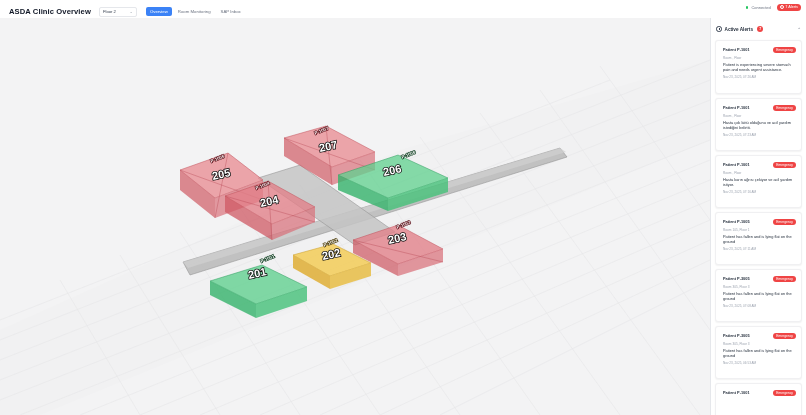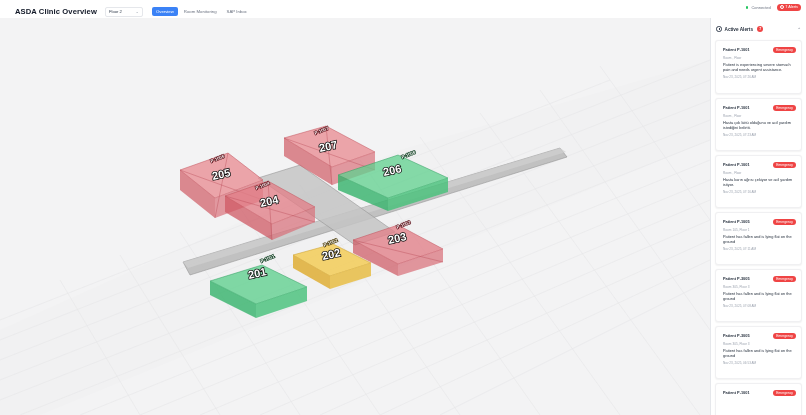--- a/index.html
+++ b/index.html
@@ -1,17 +1,17 @@
 <!DOCTYPE html>
 <html><head>
 <meta charset="utf-8">
 <style>
   * { box-sizing: border-box; margin: 0; padding: 0; }
   html, body { width: 806px; height: 415px; overflow: hidden; background: #f4f4f5; font-family: "Liberation Sans", "DejaVu Sans", sans-serif; color: #1f2937; }
-  .topbar { position: absolute; left: 0; top: 0; width: 806px; height: 24px; background: #ffffff; border-bottom: 1px solid #e5e7eb; display: flex; align-items: center; padding-left: 15px; }
+  .topbar { position: absolute; left: 0; top: 0; width: 806px; height: 24px; background: #ffffff; border-bottom: 1px solid #e5e7eb; display: flex; align-items: center; padding-left: 9px; }
   .app-title { font-size: 7.6px; font-weight: bold; color: #111827; letter-spacing: 0.1px; white-space: nowrap; }
   .floor-select { margin-left: 8px; width: 38px; height: 10px; border: 1px solid #e5e7eb; border-radius: 2px; display: flex; align-items: center; justify-content: space-between; padding: 0 3px; font-size: 4.2px; color: #374151; background: #fff; }
   .floor-select .chev { font-size: 4px; color: #9ca3af; }
   .tabs { display: flex; align-items: center; margin-left: 9px; gap: 2px; }
   .tab { font-size: 4.3px; padding: 2px 4px; border-radius: 2px; color: #6b7280; white-space: nowrap; }
   .tab.active { background: #3b82f6; color: #fff; }
   .top-right { position: absolute; right: 5px; top: 4px; display: flex; align-items: center; gap: 6px; }
   .conn { display: flex; align-items: center; gap: 3px; font-size: 4px; color: #6b7280; }
   .conn-dot { width: 2.4px; height: 2.4px; border-radius: 50%; background: #22c55e; }
   .alert-pill { background: #ef4444; color: #fff; font-size: 3.8px; border-radius: 4px; padding: 1.4px 3px; display: flex; align-items: center; gap: 1.5px; }

